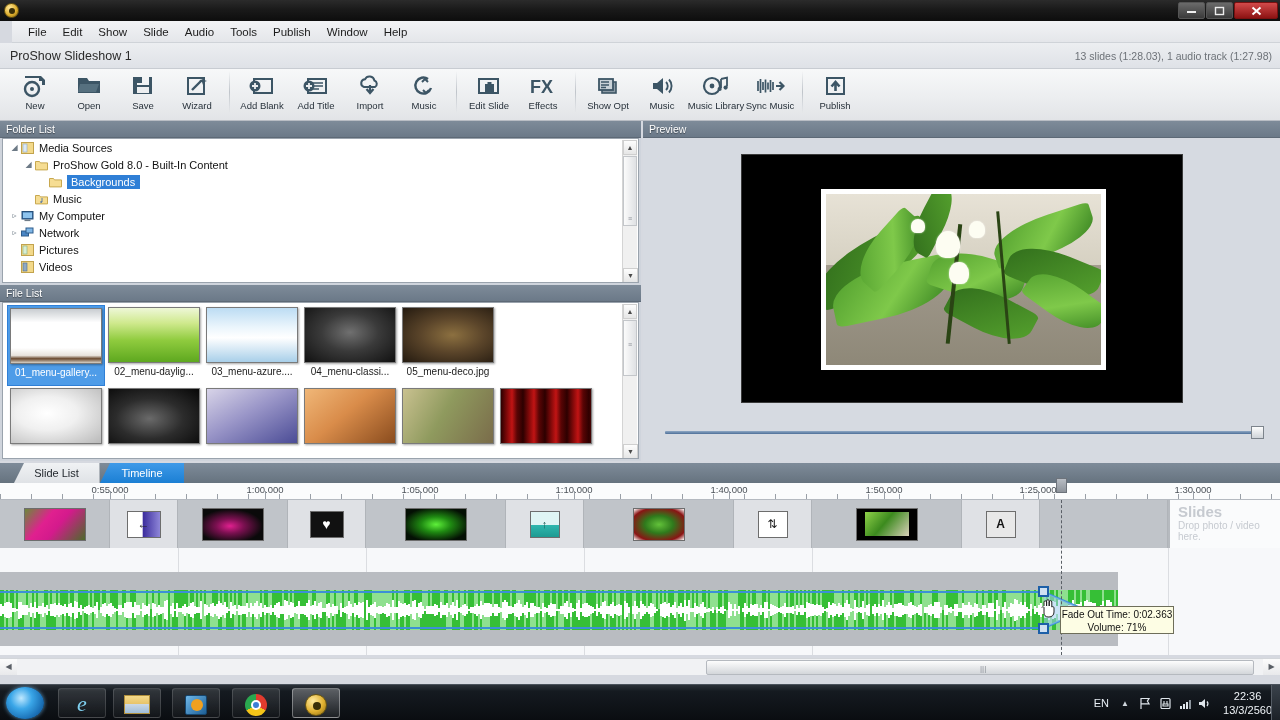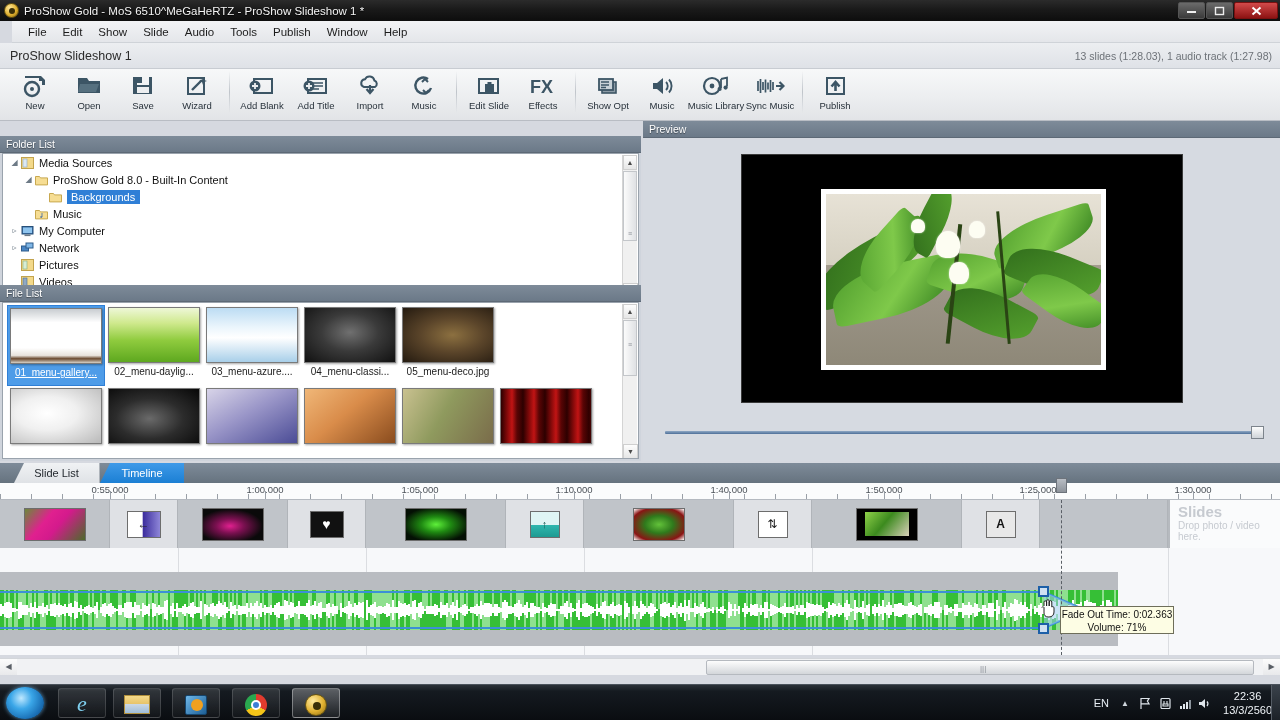--- a/index.html
+++ b/index.html
@@ -68,37 +68,37 @@
   .tbsep{ width:1px; height:42px; margin:2px 5px 0 5px;
           background:linear-gradient(to bottom,rgba(0,0,0,0),#bfc4ca,rgba(0,0,0,0)); }
   svg{ display:block; }
 
   
   .panel-head{
     height:17px; background:linear-gradient(to bottom,#7e8b99,#6b7988);
     color:#fff; font-size:10.5px; padding:2px 0 0 6px; border-bottom:1px solid #5d6976;
     text-shadow:0 1px 1px rgba(0,0,0,.45);
   }
-  #folderpanel{ position:absolute; left:0; top:136px; width:641px; height:164px; background:#cfd4dc;}
+  #folderpanel{ position:absolute; left:0; top:121px; width:641px; height:164px; background:#cfd4dc;}
   #foldertree{ position:absolute; left:2px; top:17px; width:637px; height:145px; background:#fff;
                border:1px solid #9aa3ad; overflow:hidden;}
   .tnode{ display:flex; align-items:center; height:17px; padding-left:4px; font-size:11px; color:#111;}
   .tarrow{ width:11px; text-align:center; color:#6d7a86; font-size:8px;}
   .ficon{ width:15px;height:13px;margin-right:4px; display:flex;align-items:center;justify-content:center;}
   .sel-label{ background:#2f7fd6; color:#fff; padding:1px 5px 1px 4px;}
 
   #filepanel{ position:absolute; left:0; top:285px; width:641px; height:176px; background:#cfd4dc;}
   #filelist{ position:absolute; left:2px; top:17px; width:637px; height:157px; background:#fff;
              border:1px solid #9aa3ad; overflow:hidden;}
   .frow{ display:flex; padding-left:4px; }
   .fcell{ width:98px; height:81px; padding:2px; display:flex;flex-direction:column;align-items:center;}
   .fcell.selected{ background:#4e9ce8; border:1px solid #2f7fd6;}
   .fthumb{ width:92px;height:56px; border:1px solid #7a7a7a; box-shadow:1px 1px 2px rgba(0,0,0,.35);}
   .fname{ font-size:10px; color:#1b1b1b; margin-top:3px; white-space:nowrap; overflow:hidden;}
-  .fcell.selected .fname{ color:#fff;text-decoration:underline;}
+  .fcell.selected .fname{ color:#fff;}
 
   
   .vsb{ position:absolute; right:1px; top:1px; width:15px; background:#f0f0f0;
         border-left:1px solid #d4d4d4; }
   .vsb .ar{ height:15px; background:linear-gradient(to bottom,#fdfdfd,#e6e6e6);
             border:1px solid #cfcfcf; color:#4a4a4a; font-size:7px; text-align:center; line-height:13px;}
   .vsb .thumb{ position:absolute; left:0; width:14px;
                background:linear-gradient(to right,#fbfbfb,#dfe1e4); border:1px solid #c3c6ca;}
   .vsb .grip{ position:absolute;left:3px; width:8px; height:7px; color:#8d9299; font-size:7px; line-height:6px; text-align:center;}
 
@@ -206,21 +206,20 @@
   .trayico{ width:20px; display:flex;align-items:center;justify-content:center;}
   #showdesk{ position:absolute; right:0; top:0; width:9px;height:36px;
              background:linear-gradient(to bottom,#3a424b,#1b2026); border-left:1px solid #555c65;}
 </style>
 </head>
 <body>
 
 <div id="titlebar">
   <div class="tbleft">
     <div class="app-icon"></div>
-    <span id="title-text">ProShow Gold - MoS 6510^MeGaHeRTZ - ProShow Slideshow 1 *</span>
   </div>
   <div class="winbtns">
     <div class="winbtn">
       <svg width="11" height="9" viewBox="0 0 11 9">
           <rect x="1" y="5" width="9" height="2" fill="#eee"></rect>
         </svg>
     </div>
     <div class="winbtn">
       <svg width="11" height="10" viewBox="0 0 11 10">
           <rect x="1.5" y="1.5" width="8" height="7" fill="none" stroke="#eee" stroke-width="1.4"></rect>

